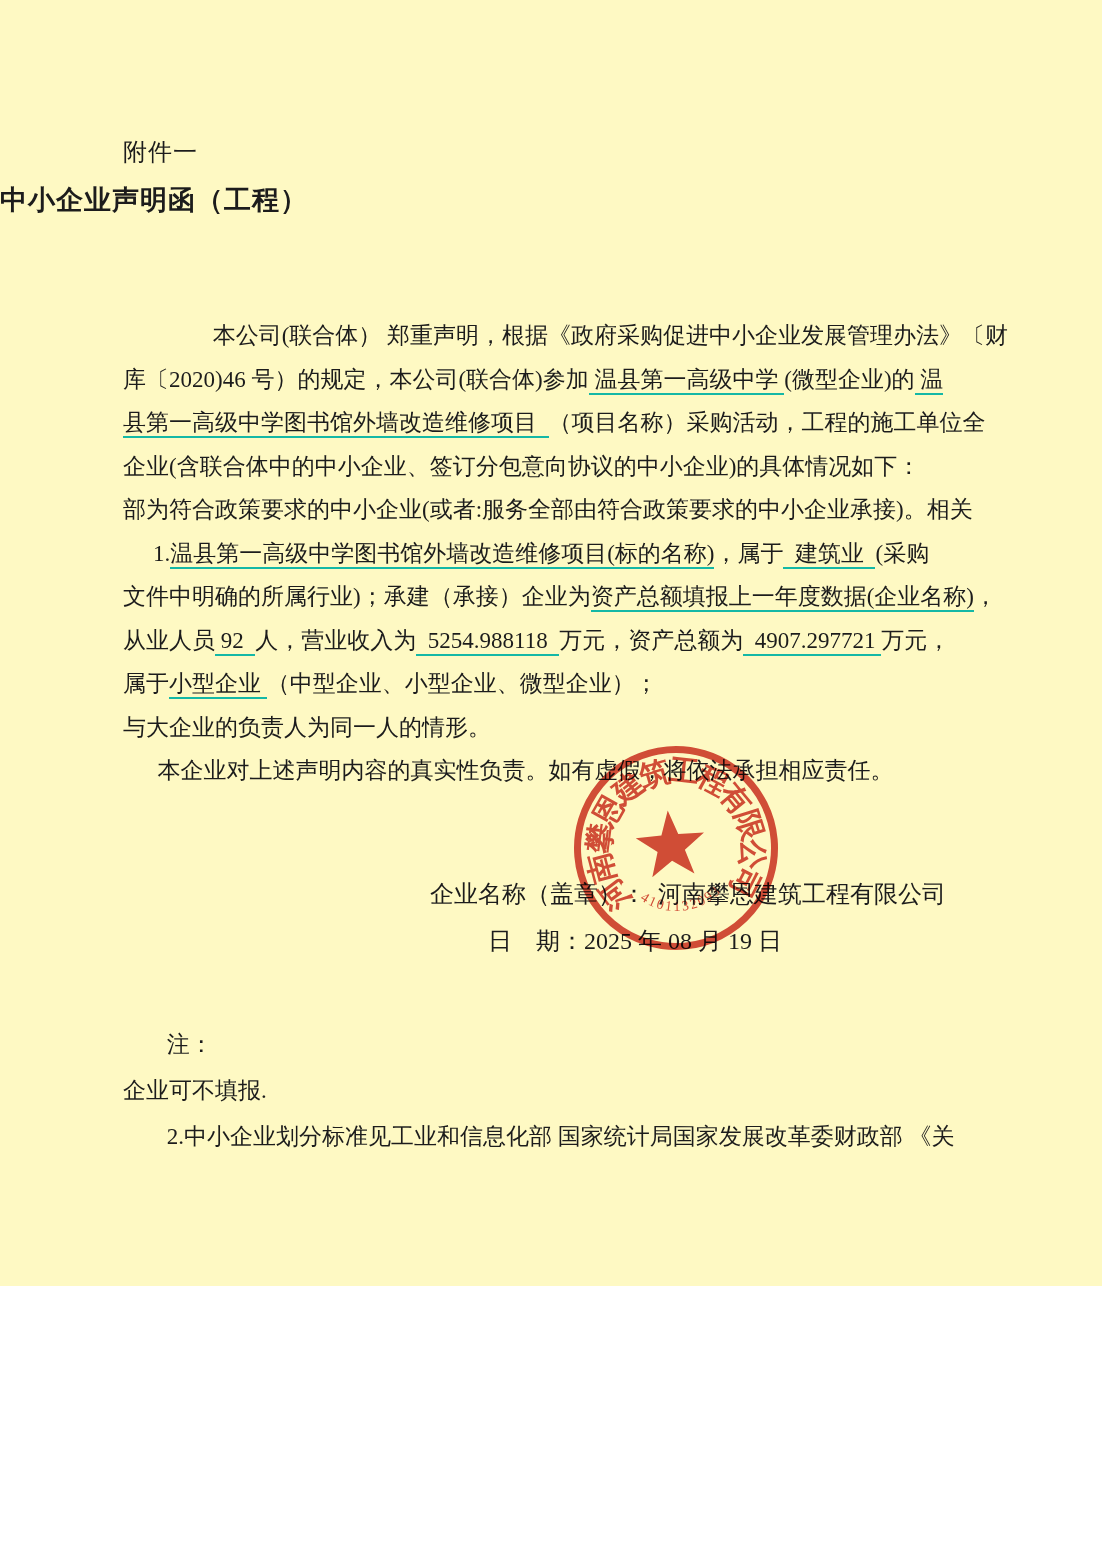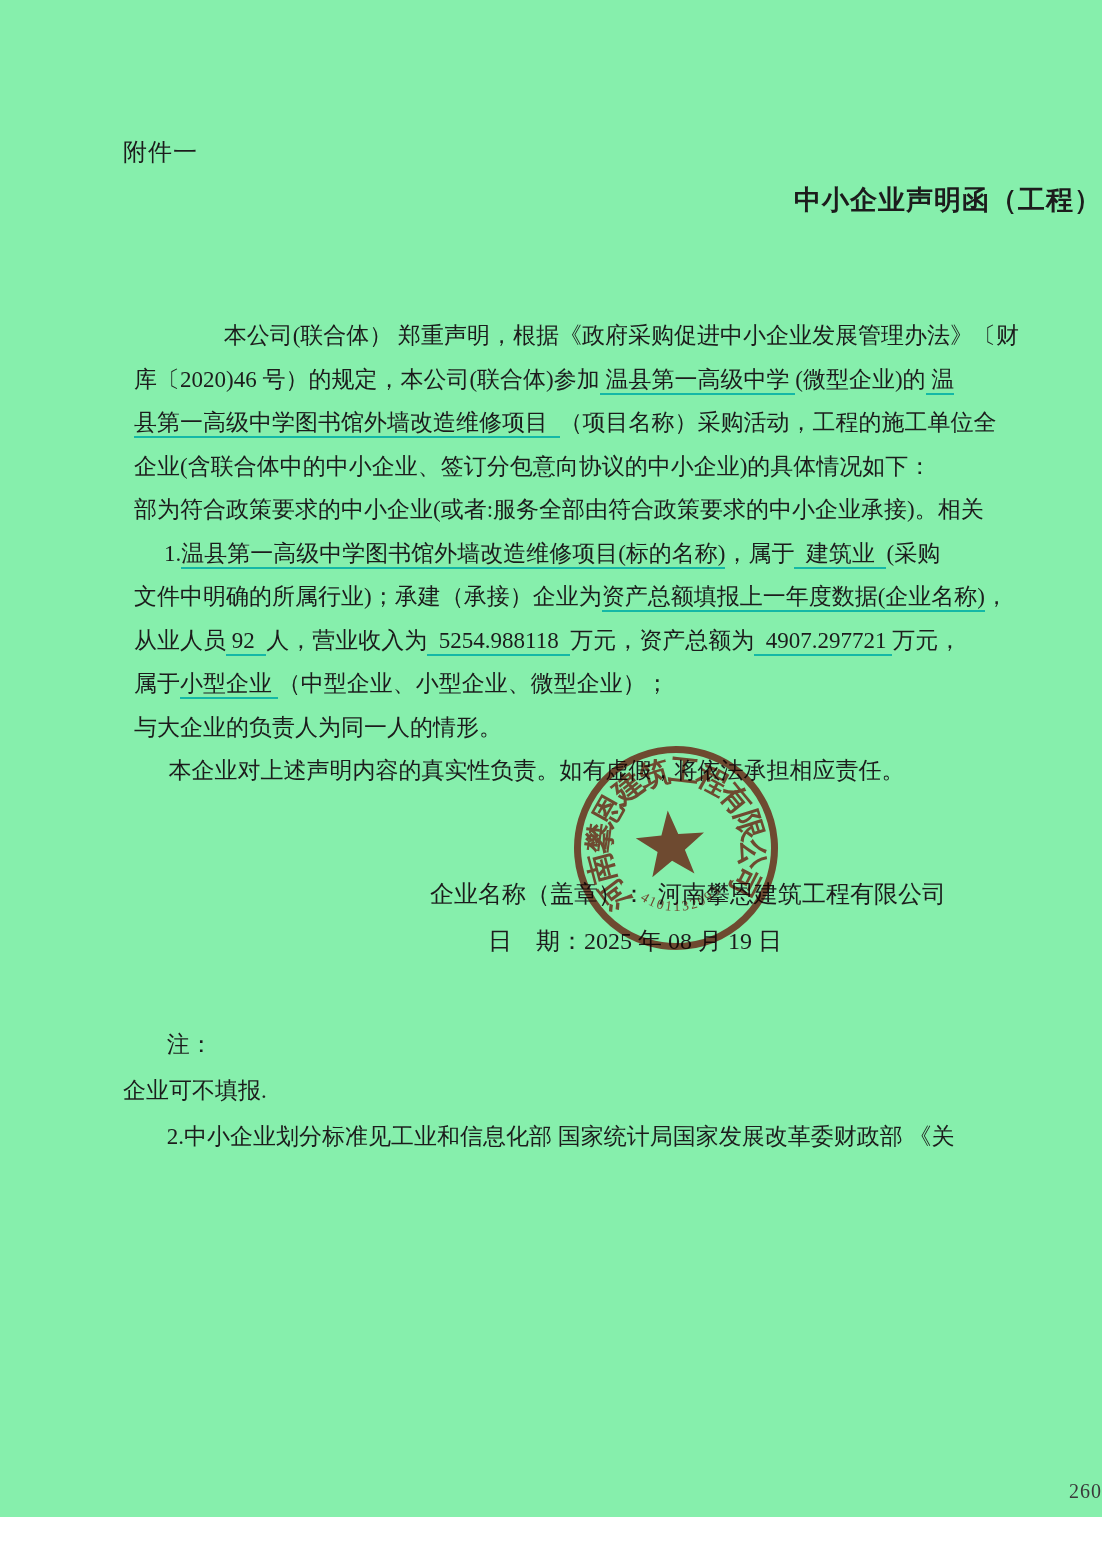--- a/index.html
+++ b/index.html
@@ -1,33 +1,33 @@
 <!DOCTYPE html>
 <html><head>
 <meta charset="utf-8">
 <style>
   html,body{margin:0;padding:0;background:#ffffff;}
   .page{
     position:relative;
-    width:1102px;height:1517px;
-    background:#86efac;
+    width:1102px;height:1286px;
+    background:#fef9c3;
     font-family:"Liberation Serif","DejaVu Serif",serif;
     color:#1c1c1c;
     overflow:hidden;
   }
   .attachment{
     position:absolute;left:123px;top:136px;
     font-size:24px;letter-spacing:1px;
   }
   .doc-title{
     position:absolute;left:0;right:0;top:182px;
-    text-align:right;font-size:27px;font-weight:bold;letter-spacing:1px;
+    text-align:left;font-size:27px;font-weight:bold;letter-spacing:1px;
   }
   .doc-body{
-    position:absolute;left:134px;top:314px;width:862px;
+    position:absolute;left:123px;top:314px;width:862px;
     font-size:23px;
   }
   .doc-body .tline{line-height:43.5px;white-space:nowrap;}
   .notes{
     position:absolute;left:123px;top:1022px;width:862px;
     font-size:23px;
   }
   .notes .tline{line-height:46px;white-space:nowrap;}
   .tline .u{
     border-bottom:2px solid #14b8a6;

